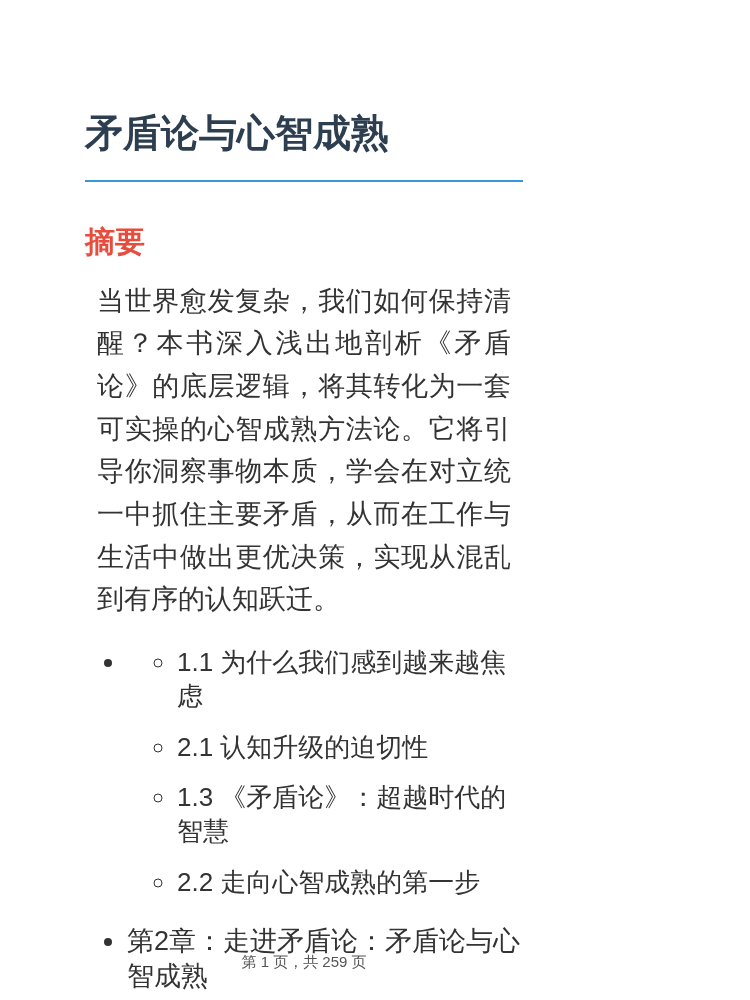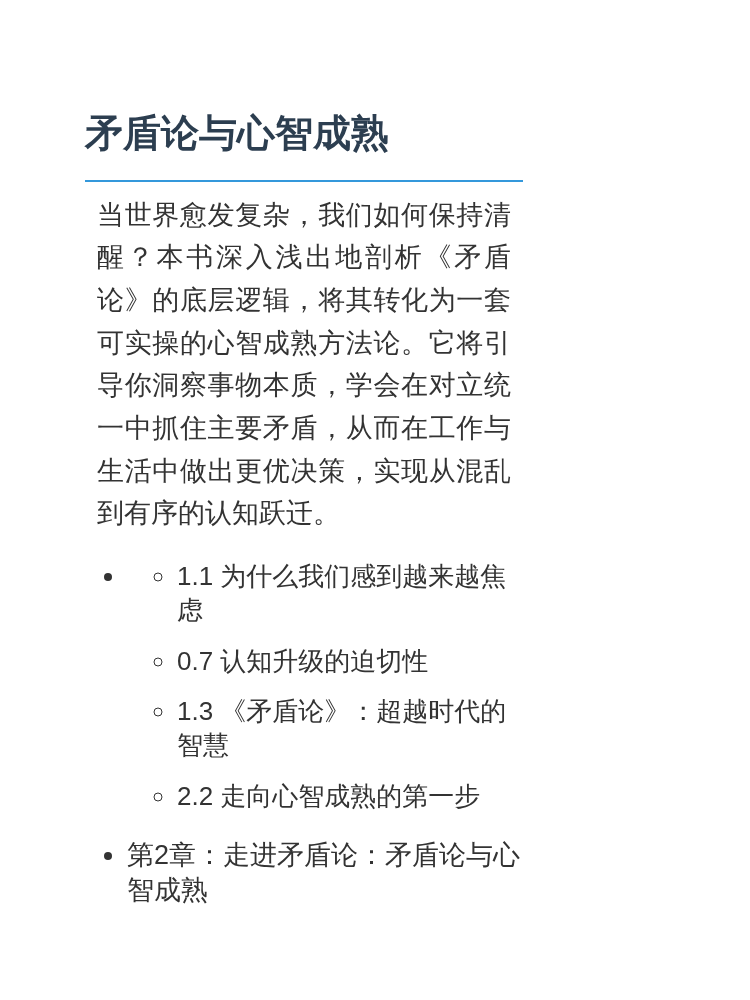--- a/index.html
+++ b/index.html
@@ -73,32 +73,34 @@
     font-family: "Liberation Sans", "DejaVu Sans", sans-serif;
   }
 </style>
 </head>
 <body>
 
 <div class="page">
 
   <h1 class="doc-title">矛盾论与心智成熟</h1>
 
+  <h2 class="section-heading">摘要</h2>
 
   <p class="abstract-text">当世界愈发复杂，我们如何保持清醒？本书深入浅出地剖析《矛盾论》的底层逻辑，将其转化为一套可实操的心智成熟方法论。它将引导你洞察事物本质，学会在对立统一中抓住主要矛盾，从而在工作与生活中做出更优决策，实现从混乱到有序的认知跃迁。</p>
 
 
   <ul class="toc-list">
     <li class="toc-chapter">
       <ul class="toc-sections">
         <li class="toc-section">1.1 为什么我们感到越来越焦虑</li>
-        <li class="toc-section">0.7 认知升级的迫切性</li>
+        <li class="toc-section">2.1 认知升级的迫切性</li>
         <li class="toc-section">1.3 《矛盾论》：超越时代的智慧</li>
         <li class="toc-section">2.2 走向心智成熟的第一步</li>
       </ul>
     </li>
     <li class="toc-chapter">
       <span>第2章：走进矛盾论：矛盾论与心智成熟</span>
     </li>
   </ul>
 
+  <div class="page-footer">第 1 页，共 259 页</div>
 
 </div>
 
 </body></html>

